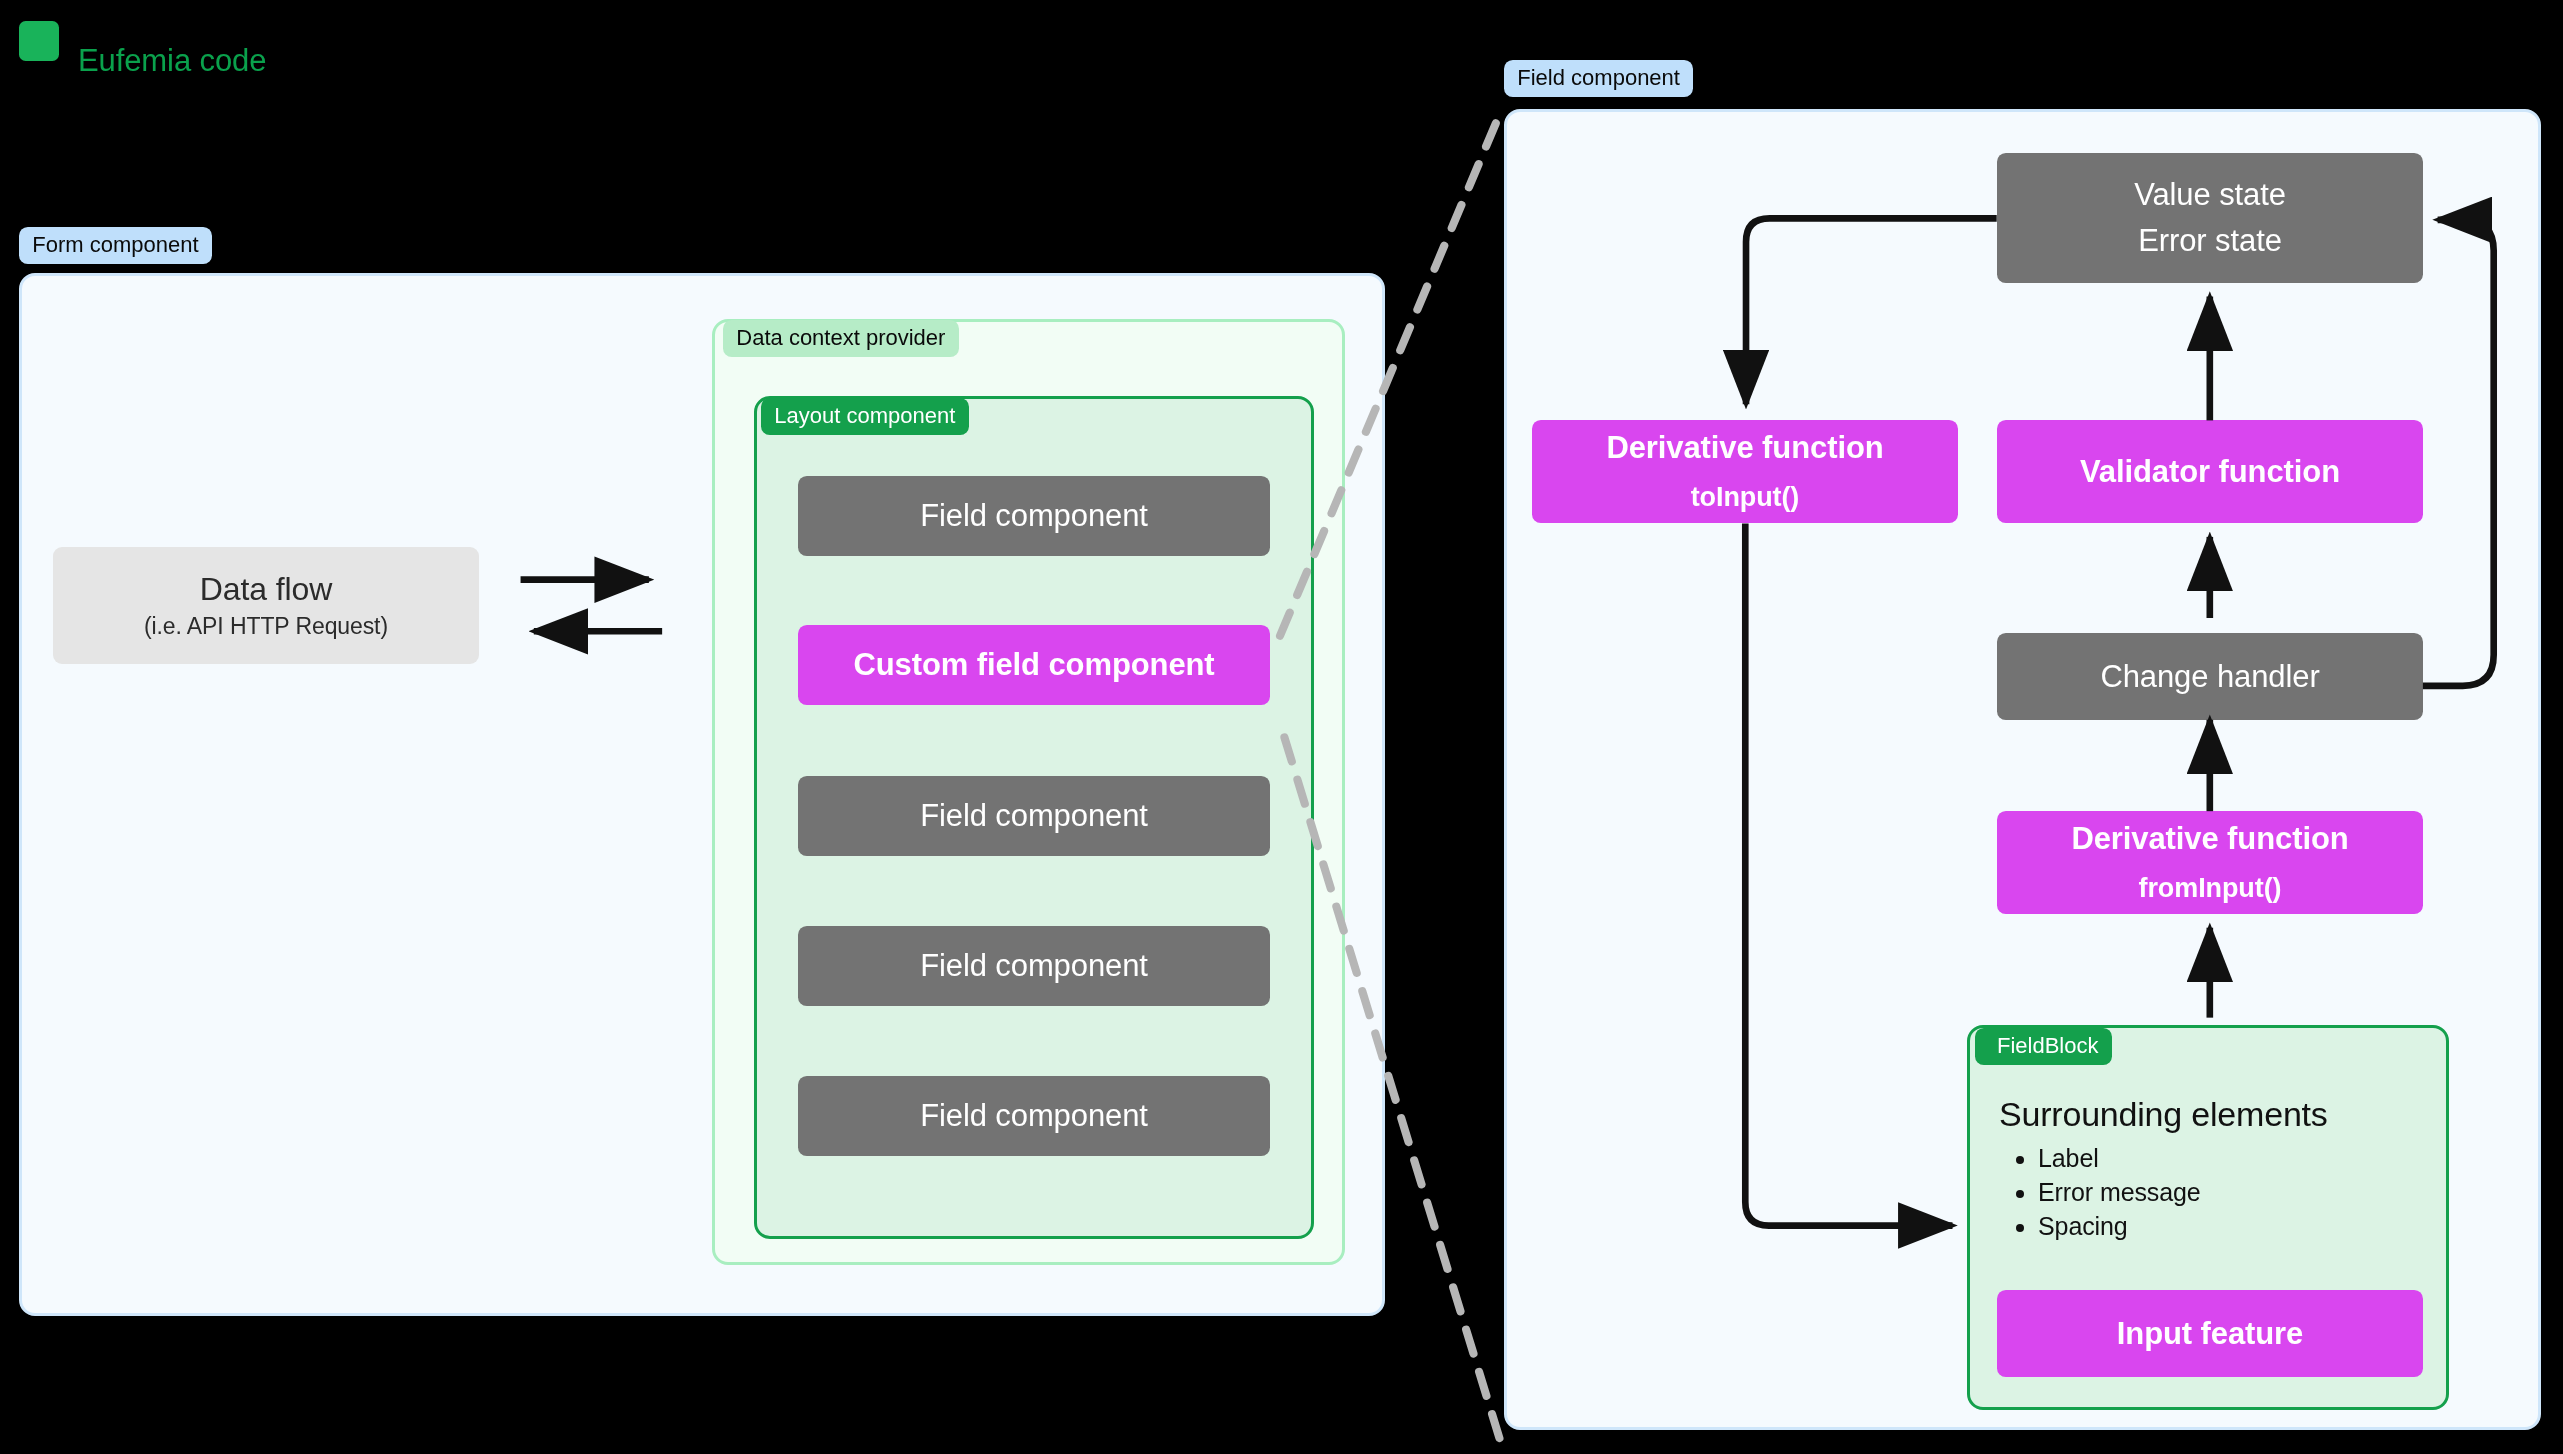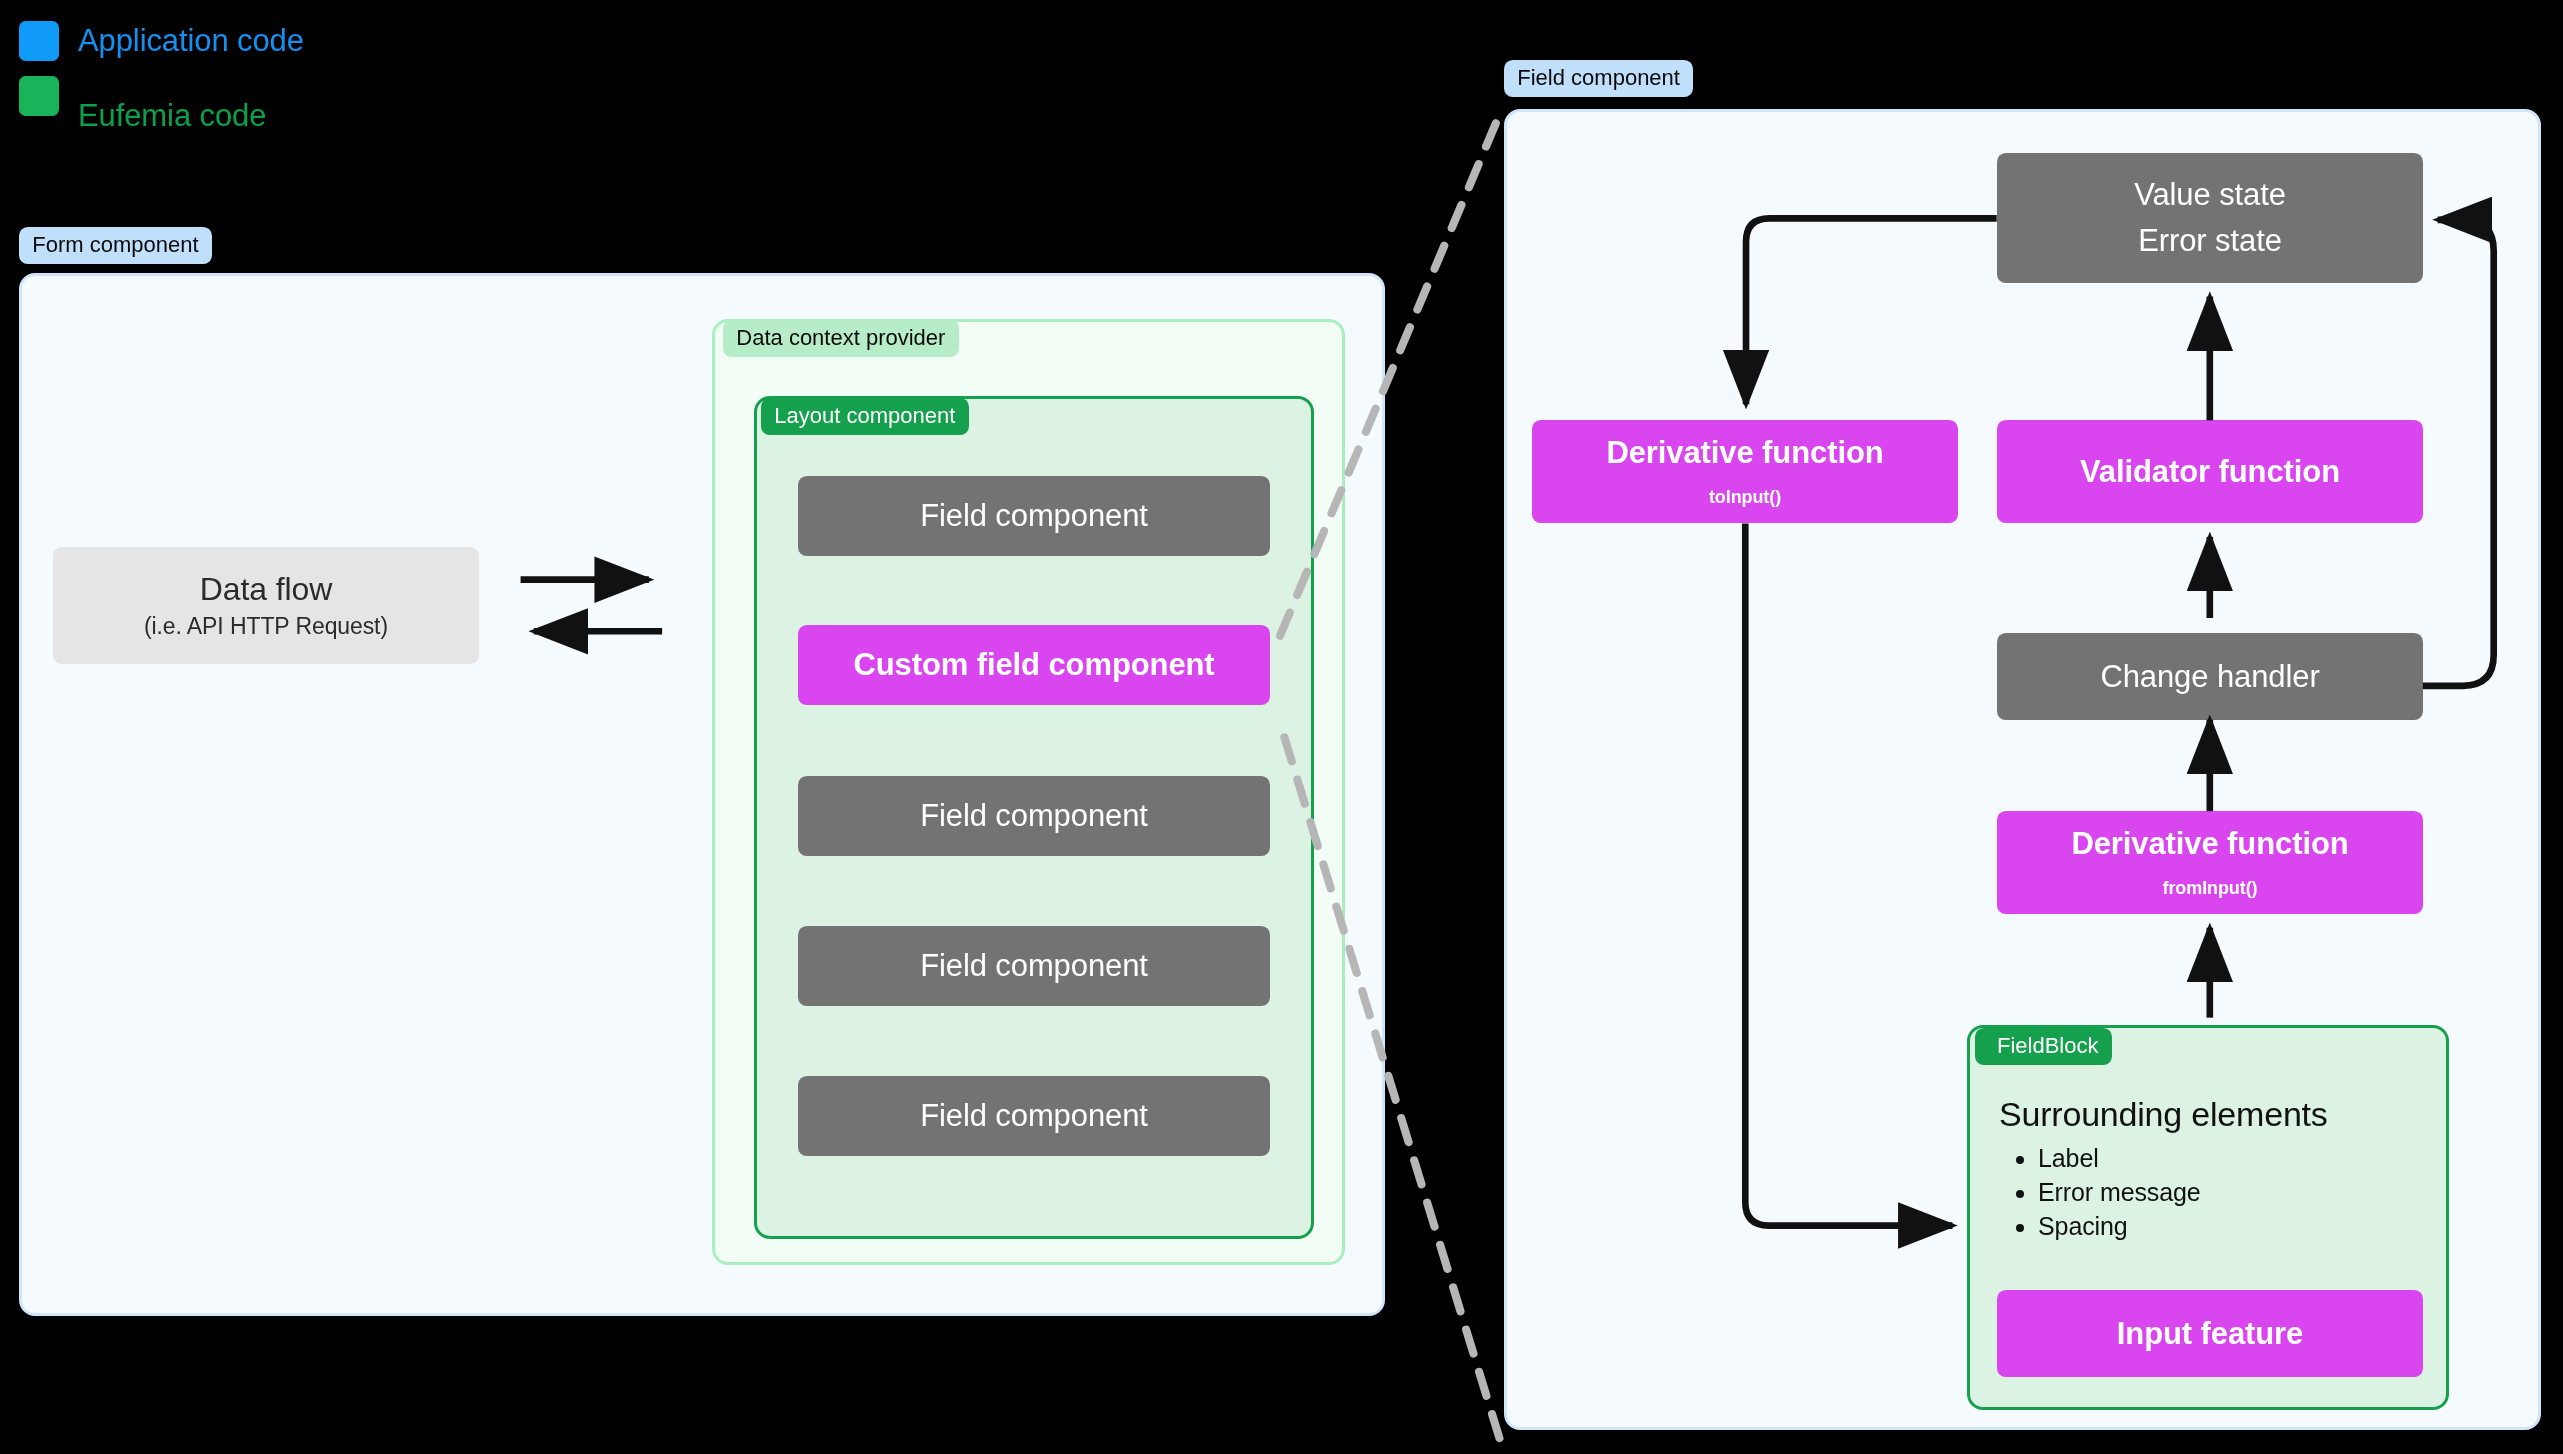--- a/index.html
+++ b/index.html
@@ -155,21 +155,21 @@
     justify-content: center;
     text-align: center;
     color: #ffffff;
     font-size: 31px;
     line-height: 1.16;
     letter-spacing: -0.1px;
   }
   .node.green { background: #737373; }
   .node.blue  { background: #d946ef; font-weight: bold; }
   .node .sub {
-    font-size: 18px;
+    font-size: 27px;
     margin-top: 16px;
   }
   .node .line2 { margin-top: 10.3px; }
 
   
   .node-dataflow {
     left: 53px;
     top: 547px;
     width: 426px;
     height: 117px;
@@ -242,24 +242,20 @@
     pointer-events: none;
   }
 </style>
 </head>
 <body>
 
 <div id="canvas">
 
   <div class="legend">
     <div class="legend-row">
-      <span class="legend-swatch blue"></span>
-      <span class="legend-label blue">Application code</span>
-    </div>
-    <div class="legend-row">
       <span class="legend-swatch green"></span>
       <span class="legend-label green">Eufemia code</span>
     </div>
   </div>
 
   <div class="panel panel-form"></div>
   <div class="panel-tab tab-form">Form component</div>
 
   <div class="node node-dataflow">
     <span class="title">Data flow</span>

